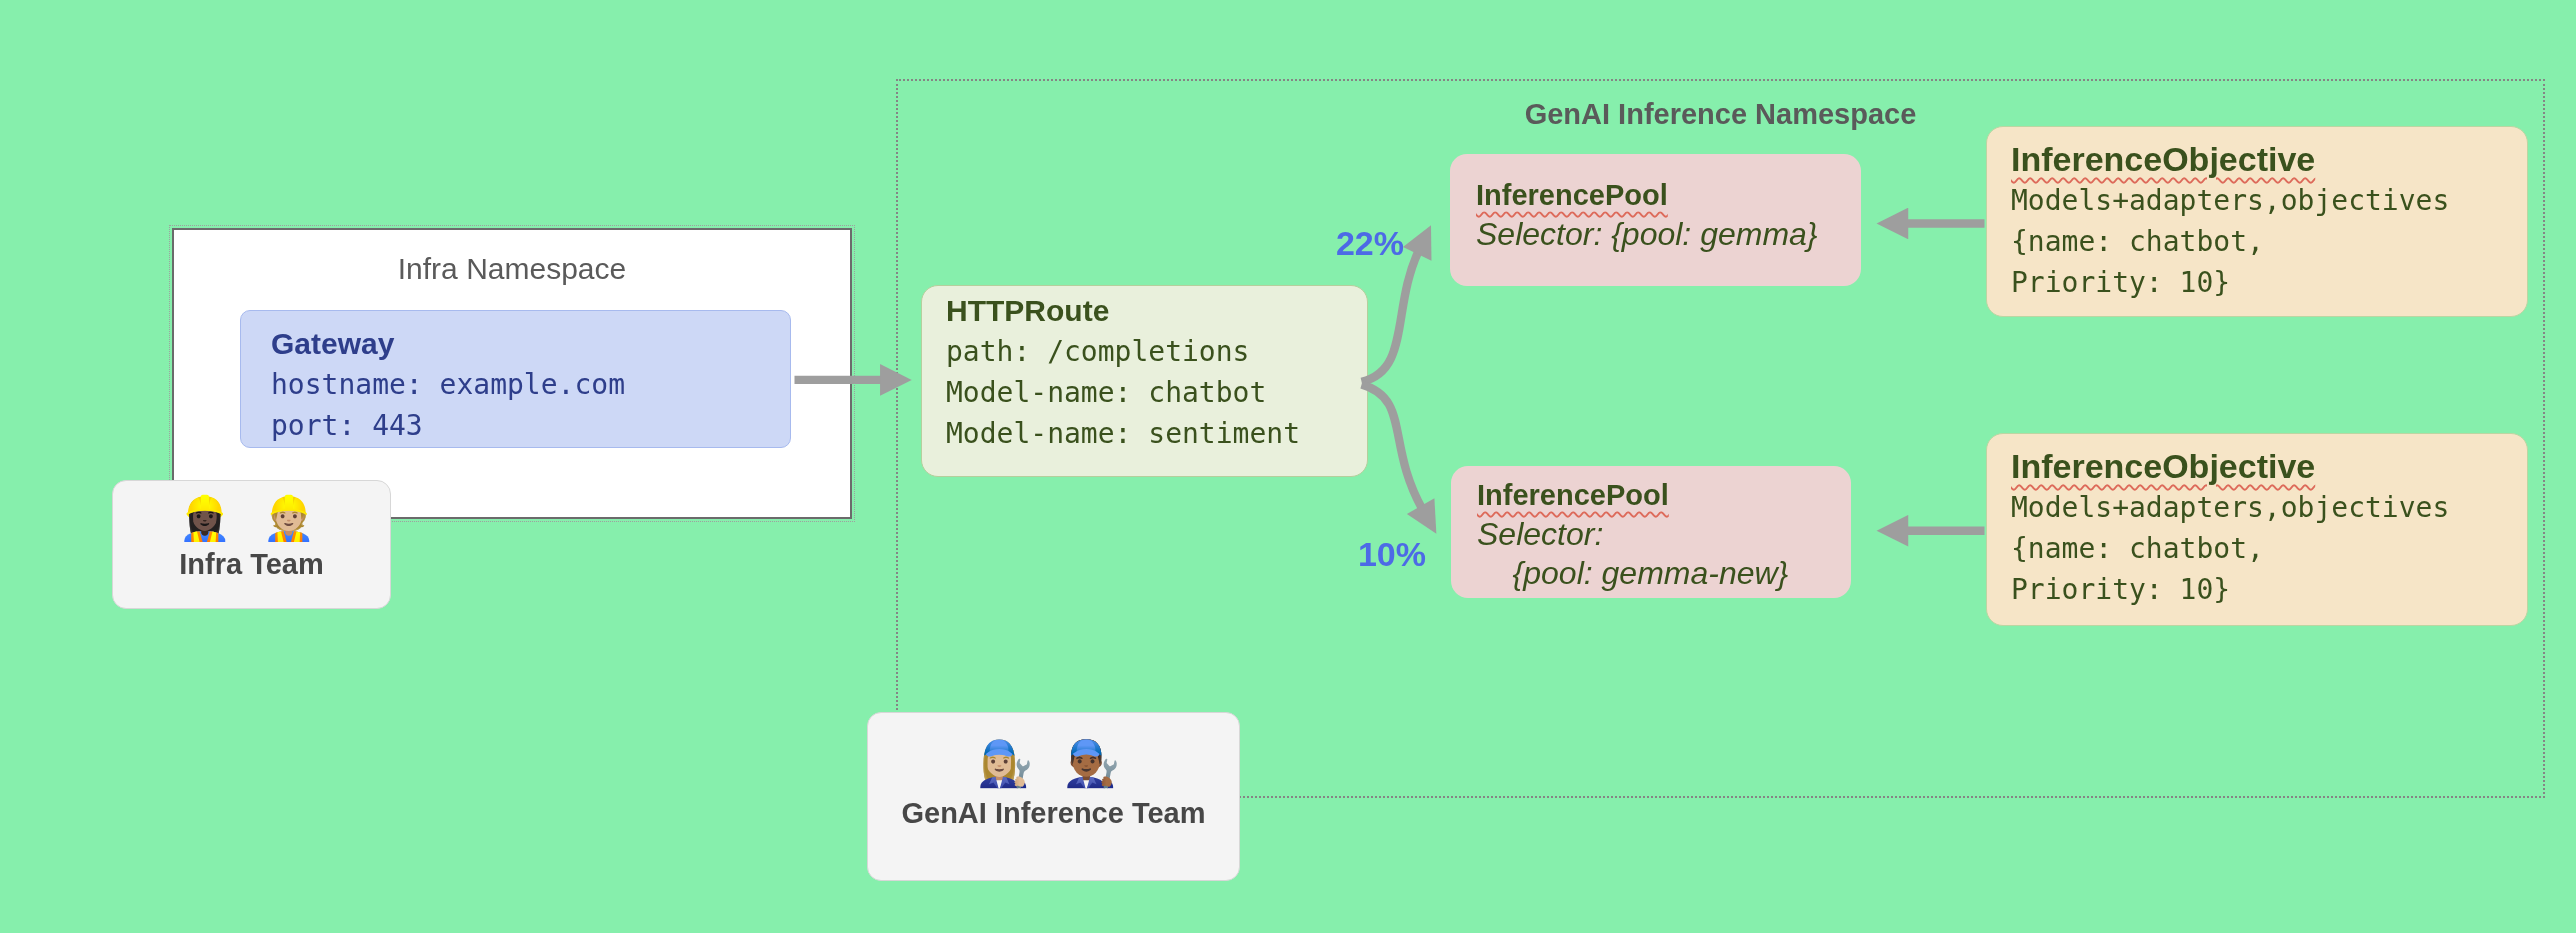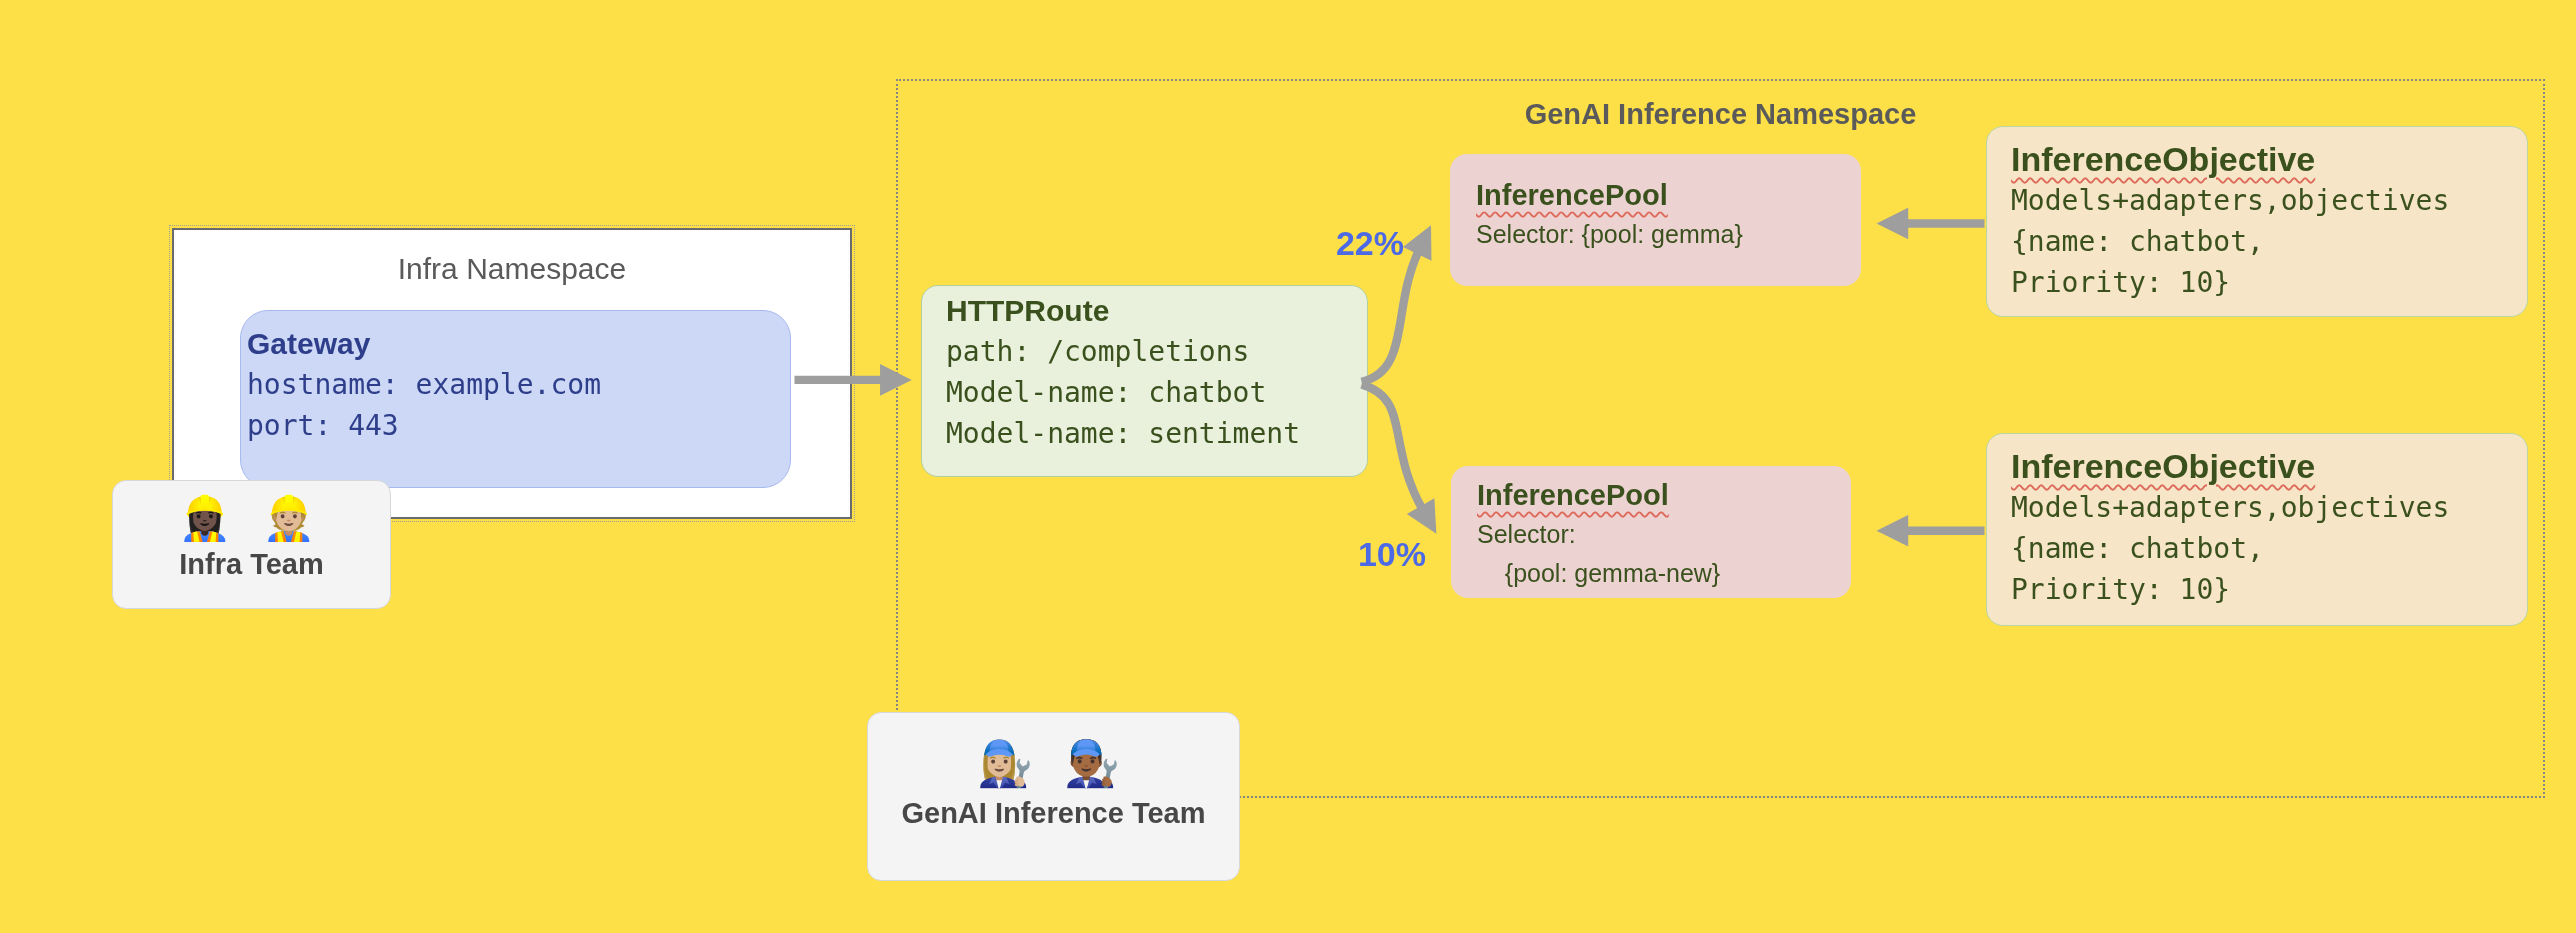--- a/index.html
+++ b/index.html
@@ -1,17 +1,17 @@
 <!DOCTYPE html>
 <html style="--gateway-fill: #cdd8f6; --gateway-border: #a7baee; --gateway-text: #2e3e8b; --route-fill: #e9f0dc; --route-border: #b5cf9c; --green-text: #3a511d; --pool-fill: #ecd3d2; --objective-fill: #f6e5c7; --objective-border: #bcd6a2; --team-fill: #f4f4f4; --team-border: #d7d7d7; --team-text: #474747; --namespace-title: #5a5a5a; --namespace-border: #858585; --infra-border: #6b6b6b; --arrow: #9e9e9e; --percent-blue: #4d6ae6; --squiggle-red: #dd6a5a;font-size:15px"><head>
 <meta charset="utf-8">
 <style>
   html,body{margin:0;padding:0;background:#ffffff;}
   .canvas{
-    position:relative;width:2576px;height:933px;background:#fde047;overflow:hidden;
+    position:relative;width:2576px;height:933px;background:#86efac;overflow:hidden;
     font-family:"Liberation Sans",sans-serif;
   }
   
   .ns{position:absolute;box-sizing:border-box;z-index:1;}
   .ns-genai{
     left:896px;top:79px;width:1649px;height:719px;
     border:2.8px dotted var(--namespace-border,#858585);
     z-index:0;
   }
   .ns-infra{
@@ -32,26 +32,26 @@
     text-decoration-line:underline;
     text-decoration-style:wavy;
     text-decoration-color:var(--squiggle-red,#dd6a5a);
     text-decoration-thickness:1.9px;
     text-underline-offset:5.6px;
   }
   .code .line{
     font-family:"DejaVu Sans Mono","Liberation Mono",monospace;
     font-size:28px;line-height:41px;white-space:pre;
   }
-  .sans .line{font-size:25px;line-height:39px;white-space:pre;}
+  .sans .line{font-size:32px;line-height:39px;white-space:pre;font-style:italic;}
   .gateway{
-    left:240px;top:310px;width:551px;height:178px;
+    left:240px;top:310px;width:551px;height:138px;
     background:var(--gateway-fill,#cdd8f6);
     border:1.9px solid var(--gateway-border,#a7baee);
-    border-radius:28px;padding:12px 6px;color:var(--gateway-text,#2e3e8b);
+    border-radius:10px;padding:12px 30px;color:var(--gateway-text,#2e3e8b);
   }
   .httproute{
     left:921px;top:285px;width:447px;height:192px;
     background:var(--route-fill,#e9f0dc);
     border:1.9px solid var(--route-border,#b5cf9c);
     padding:4px 24px;color:var(--green-text,#3a511d);
   }
   .pool{background:var(--pool-fill,#ecd3d2);color:var(--green-text,#3a511d);border:none;}
   .pool .node-title{font-size:29px;line-height:39px;}
   .pool-top{left:1450px;top:154px;width:411px;height:132px;padding:22.4px 26px;}

